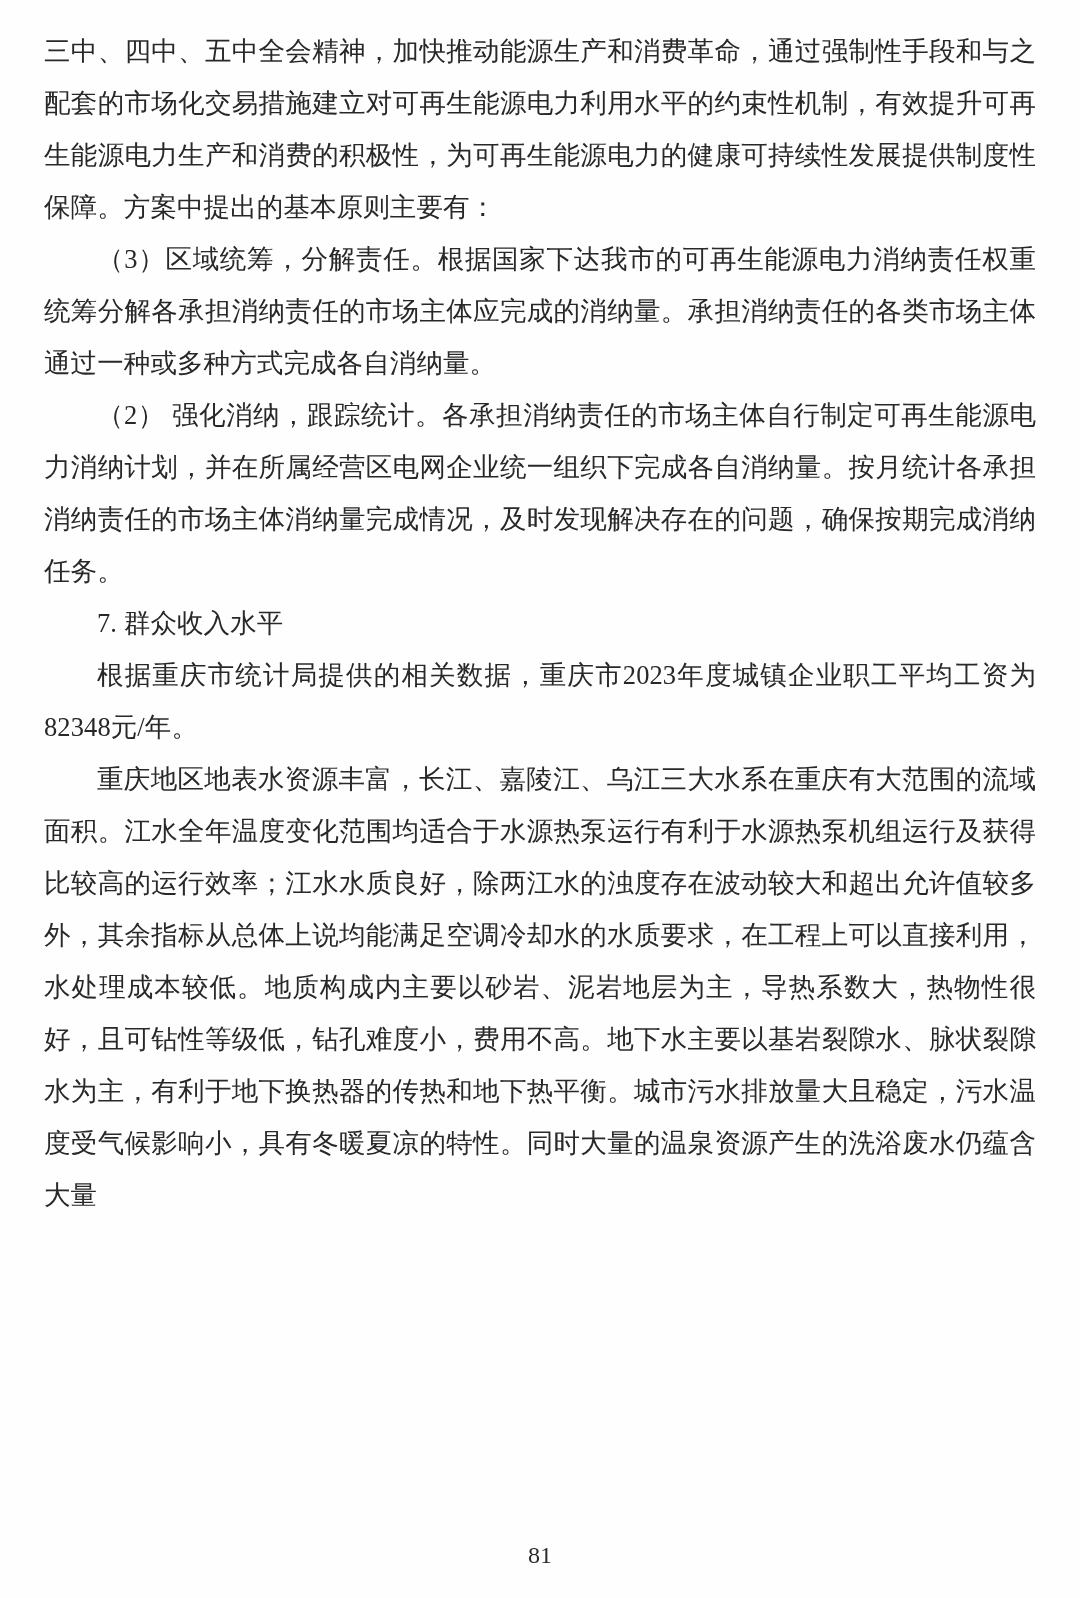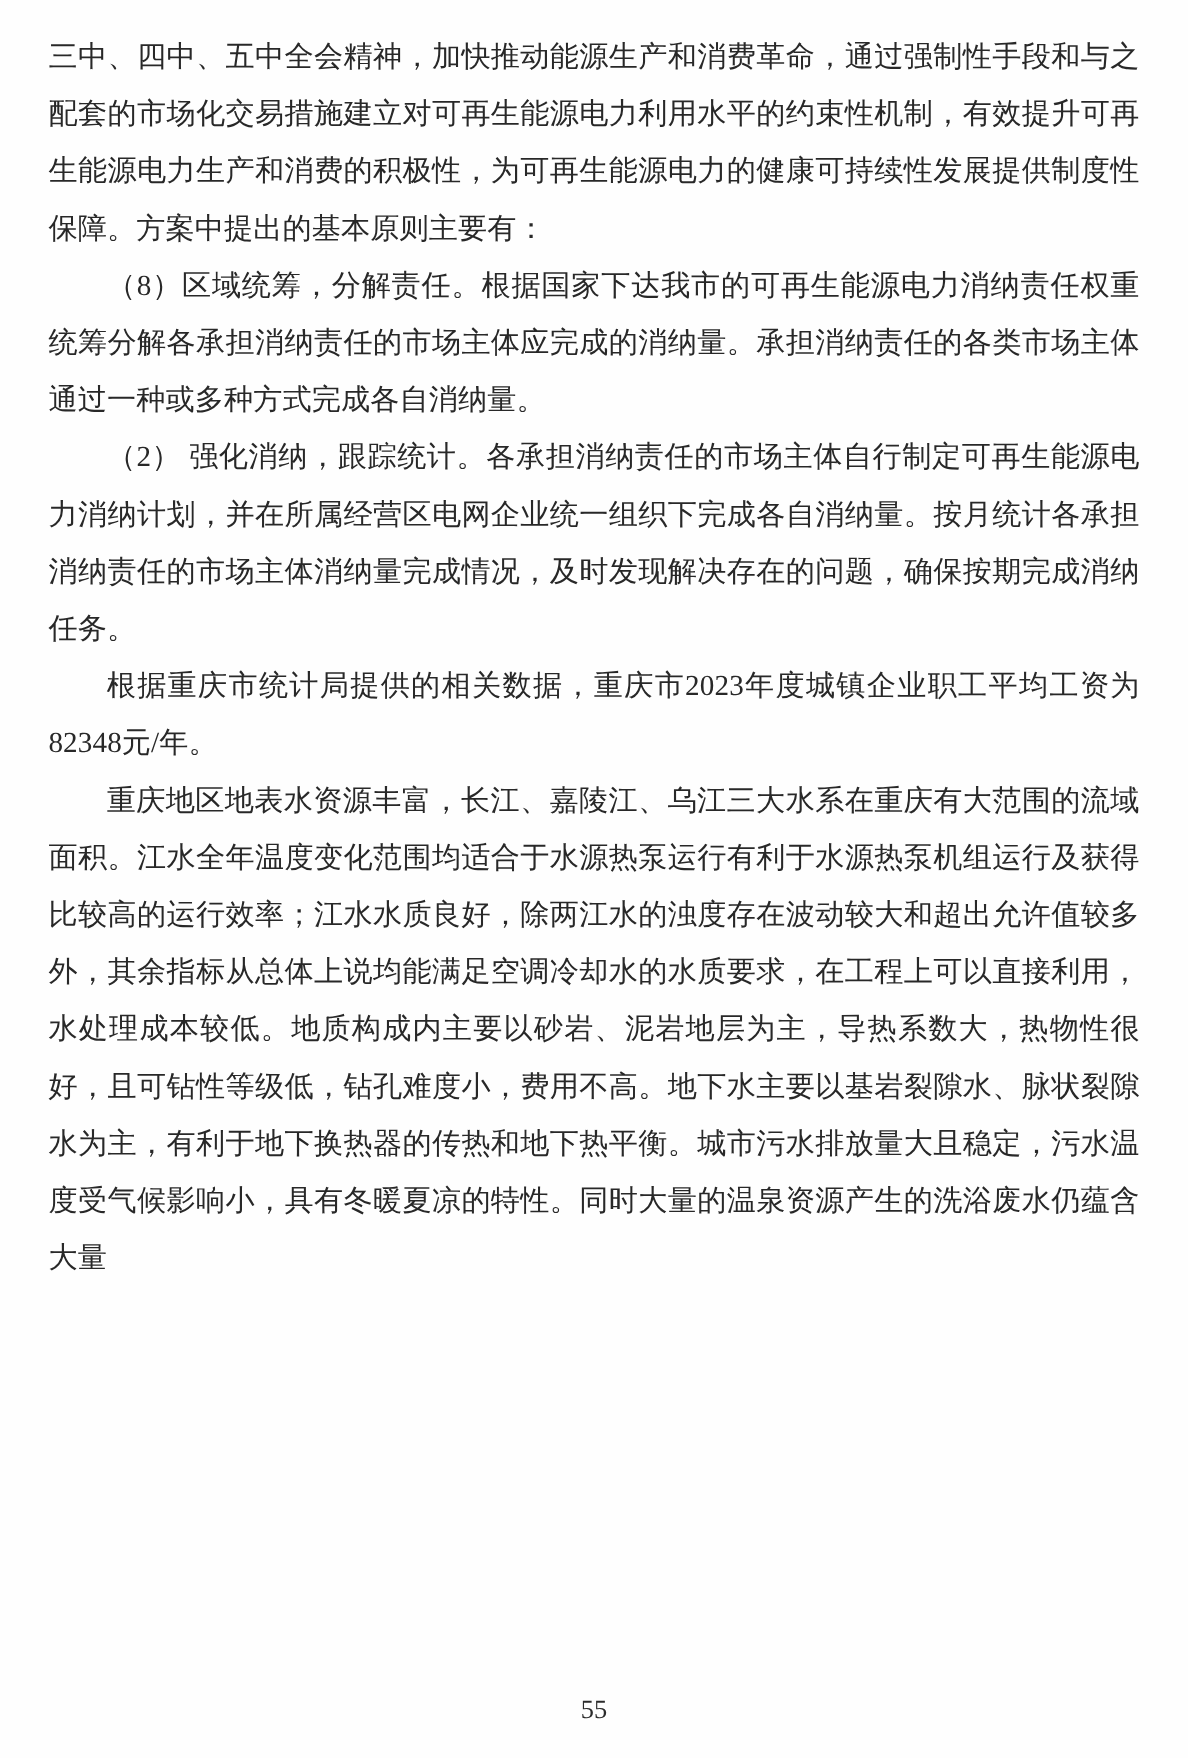--- a/index.html
+++ b/index.html
@@ -44,21 +44,22 @@
     line-height: 30px;
     color: #2b2b2b;
   }
 </style>
 </head>
 <body>
 
 <div class="page">
   <div class="body-text">
       <p class="para">三中、四中、五中全会精神，加快推动能源生产和消费革命，通过强制性手段和与之配套的市场化交易措施建立对可再生能源电力利用水平的约束性机制，有效提升可再生能源电力生产和消费的积极性，为可再生能源电力的健康可持续性发展提供制度性保障。方案中提出的基本原则主要有：</p>
-      <p class="para indent">（8）区域统筹，分解责任。根据国家下达我市的可再生能源电力消纳责任权重统筹分解各承担消纳责任的市场主体应完成的消纳量。承担消纳责任的各类市场主体通过一种或多种方式完成各自消纳量。</p>
+      <p class="para indent">（3）区域统筹，分解责任。根据国家下达我市的可再生能源电力消纳责任权重统筹分解各承担消纳责任的市场主体应完成的消纳量。承担消纳责任的各类市场主体通过一种或多种方式完成各自消纳量。</p>
       <p class="para indent">（2） 强化消纳，跟踪统计。各承担消纳责任的市场主体自行制定可再生能源电力消纳计划，并在所属经营区电网企业统一组织下完成各自消纳量。按月统计各承担消纳责任的市场主体消纳量完成情况，及时发现解决存在的问题，确保按期完成消纳任务。</p>
+      <p class="para indent">7. 群众收入水平</p>
       <p class="para indent">根据重庆市统计局提供的相关数据，重庆市2023年度城镇企业职工平均工资为82348元/年。</p>
       <p class="para indent">重庆地区地表水资源丰富，长江、嘉陵江、乌江三大水系在重庆有大范围的流域面积。江水全年温度变化范围均适合于水源热泵运行有利于水源热泵机组运行及获得比较高的运行效率；江水水质良好，除两江水的浊度存在波动较大和超出允许值较多外，其余指标从总体上说均能满足空调冷却水的水质要求，在工程上可以直接利用，水处理成本较低。地质构成内主要以砂岩、泥岩地层为主，导热系数大，热物性很好，且可钻性等级低，钻孔难度小，费用不高。地下水主要以基岩裂隙水、脉状裂隙水为主，有利于地下换热器的传热和地下热平衡。城市污水排放量大且稳定，污水温度受气候影响小，具有冬暖夏凉的特性。同时大量的温泉资源产生的洗浴废水仍蕴含大量</p>
     </div>
   <div class="footer">
-    <span>55</span>
+    <span>81</span>
   </div>
 </div>
 
 </body></html>

